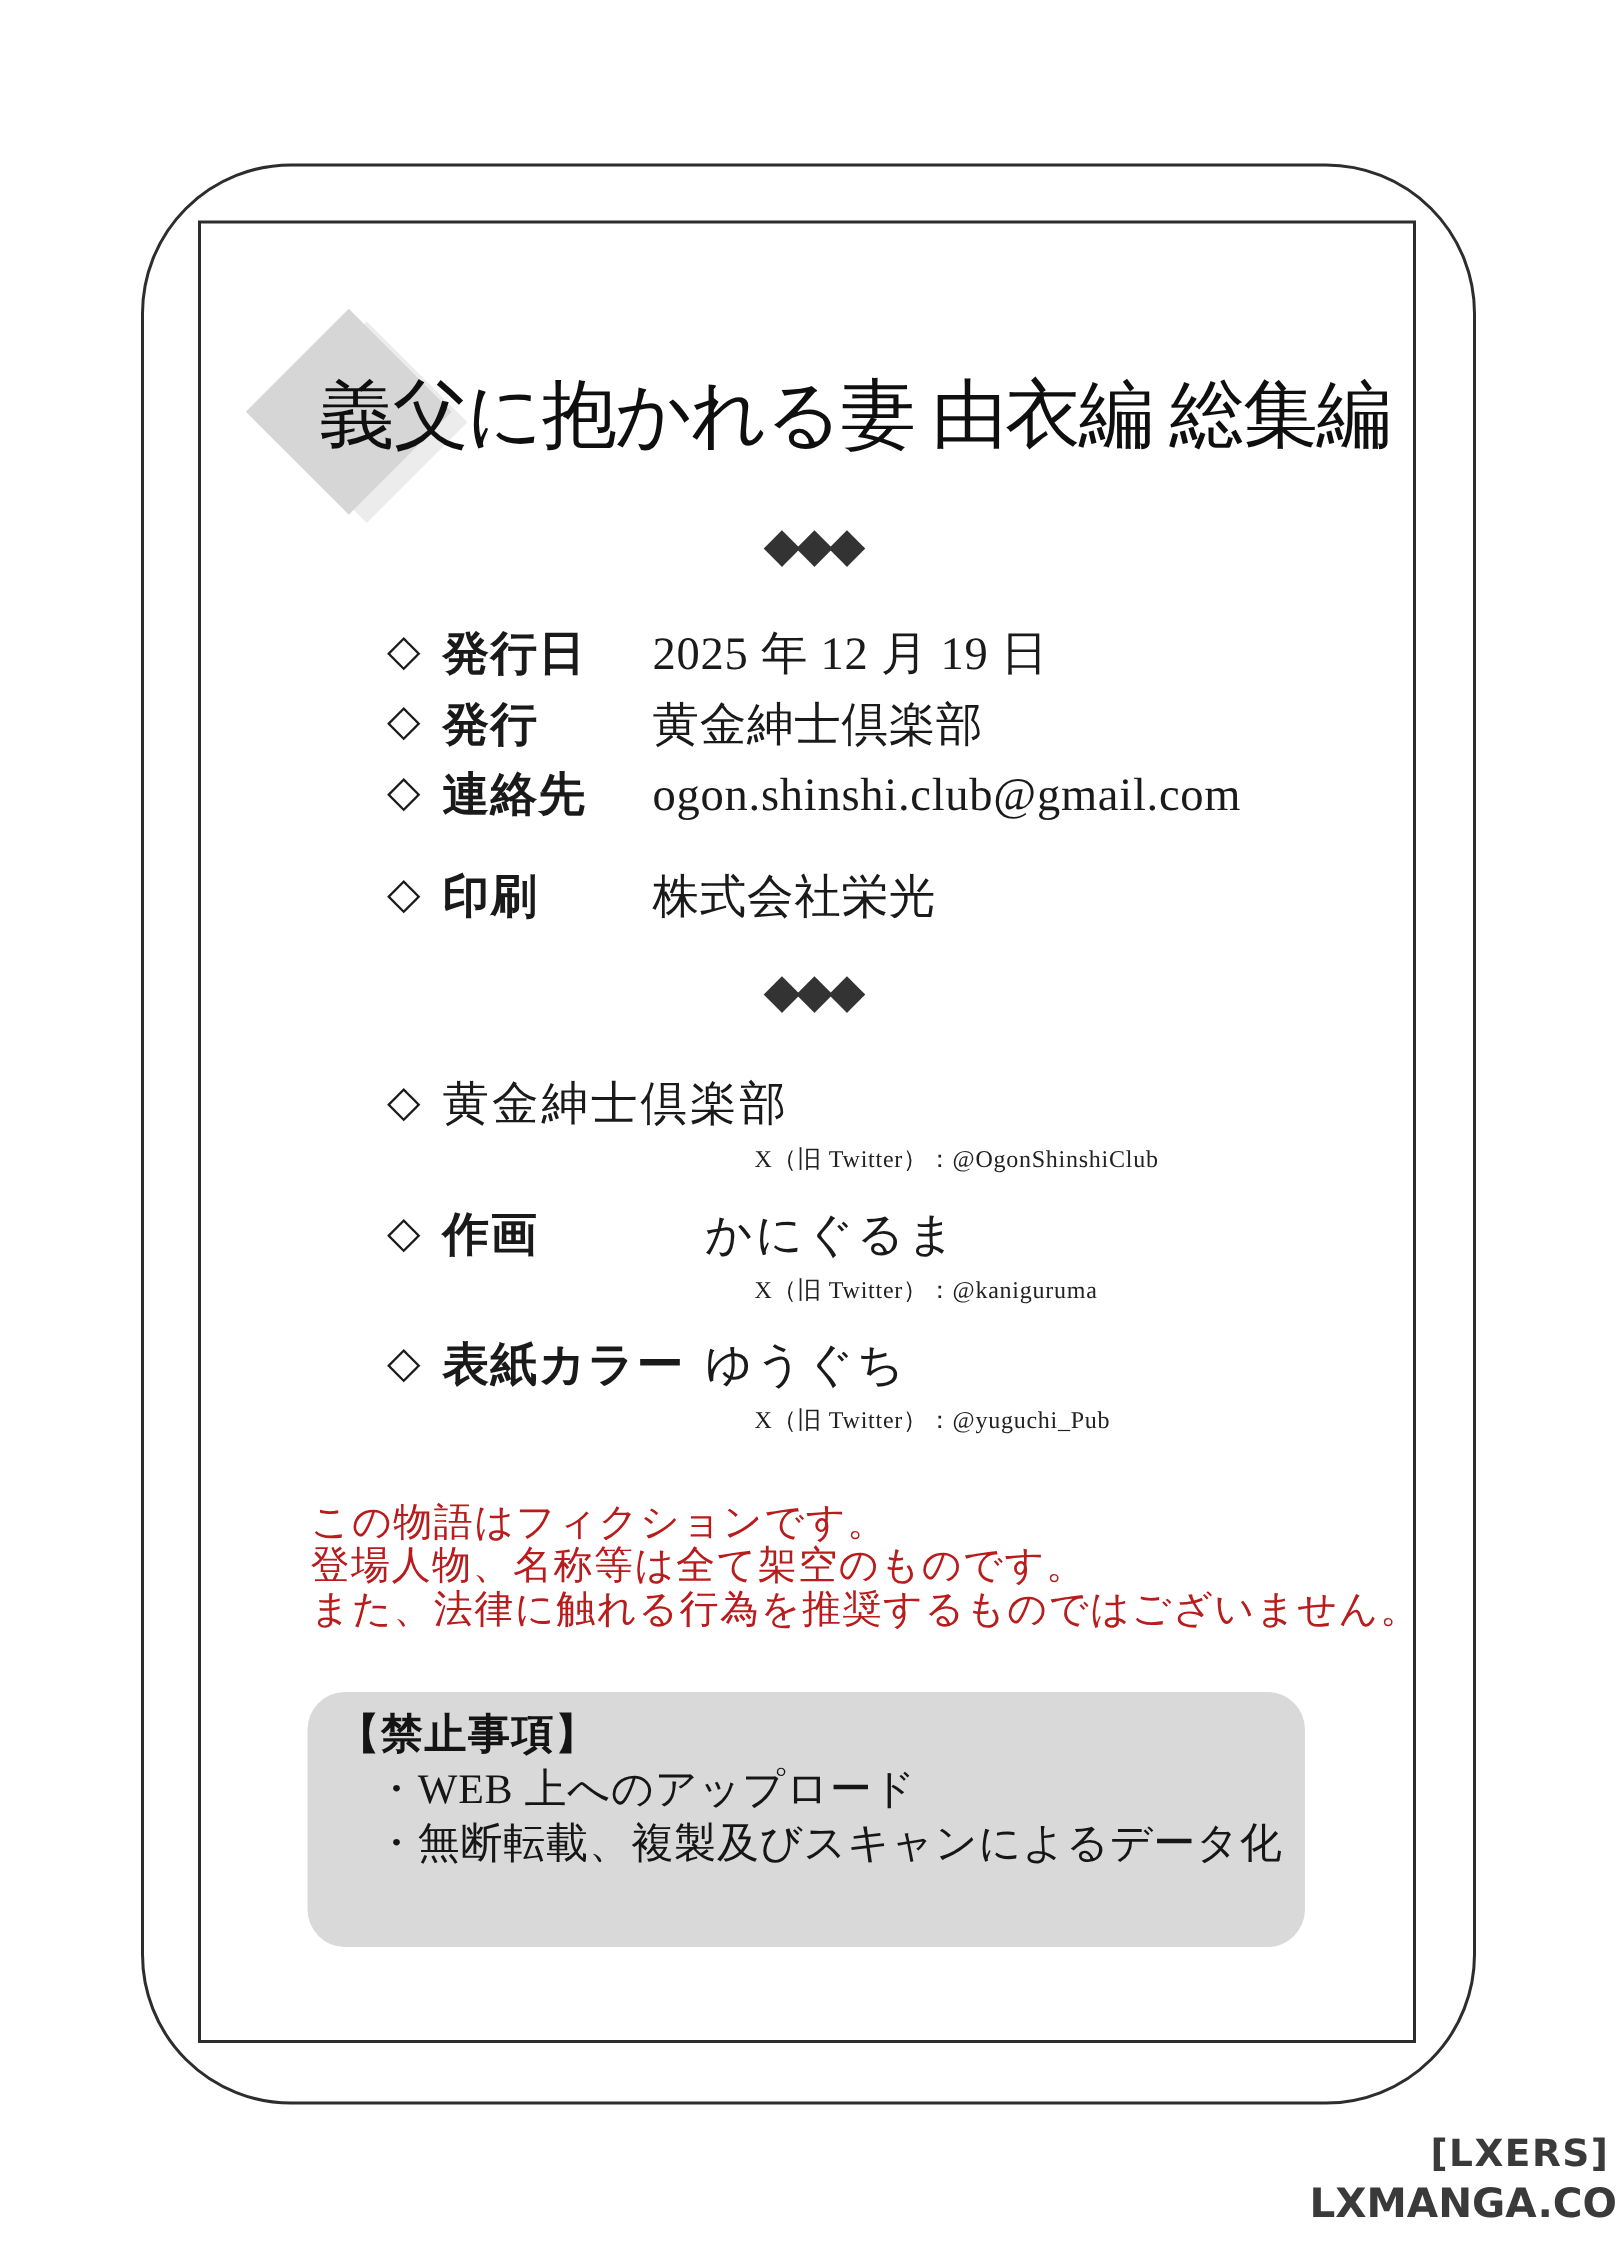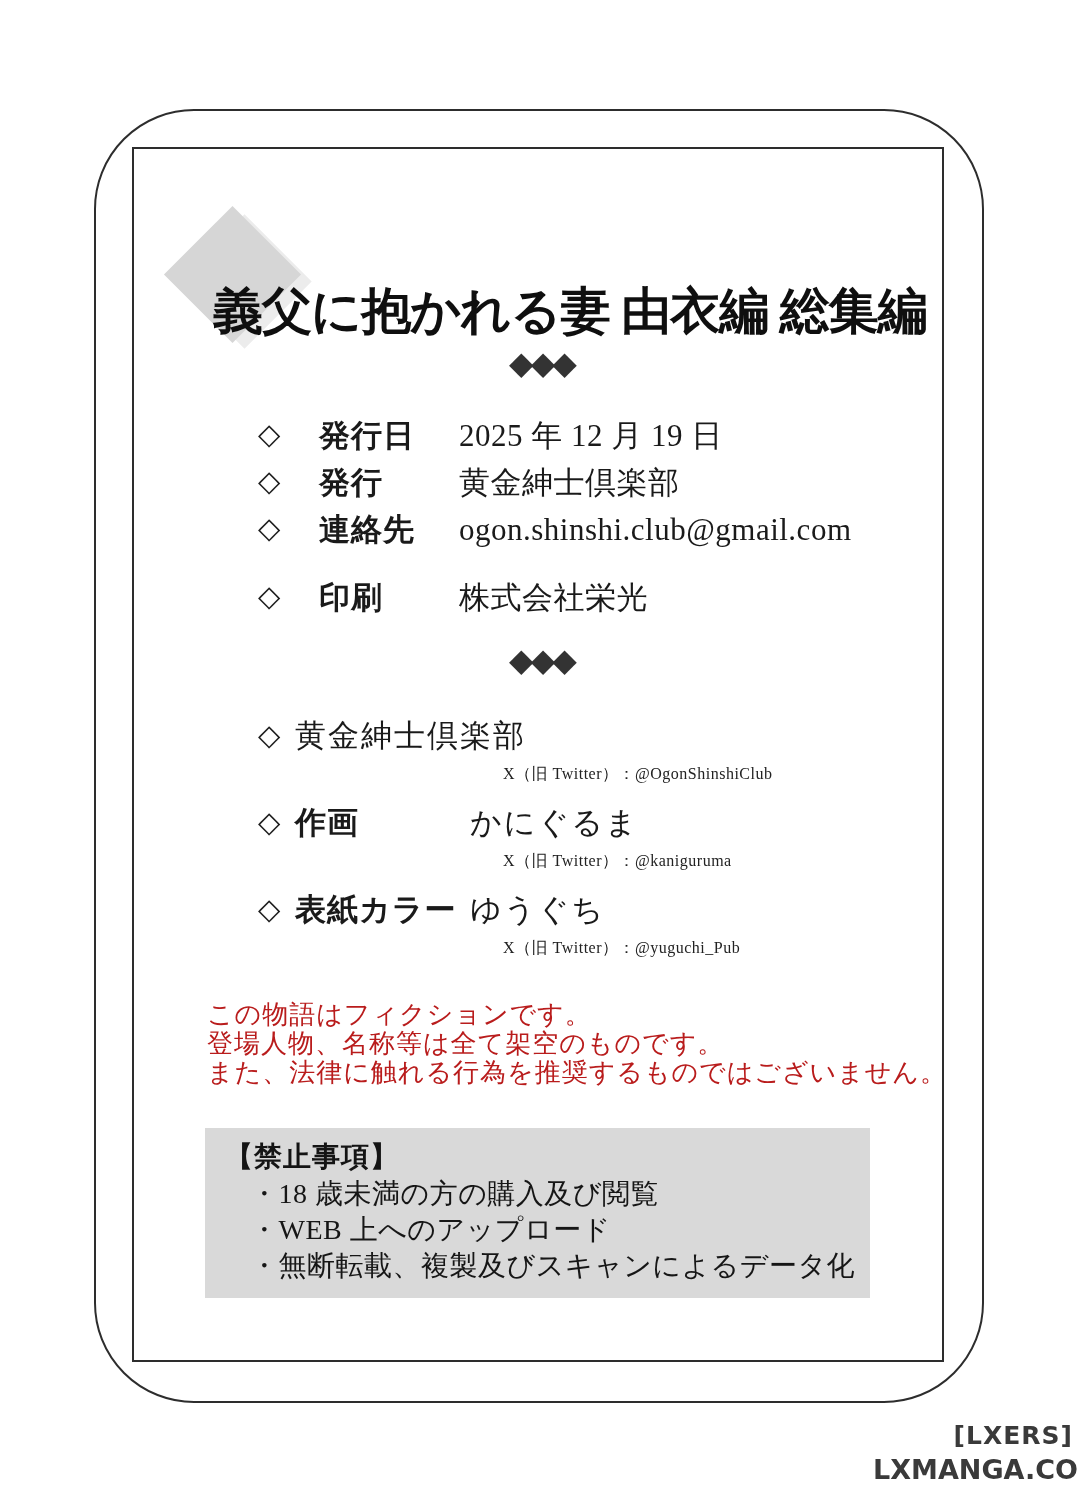--- a/index.html
+++ b/index.html
@@ -29,63 +29,63 @@
     position:absolute;left:197px;top:234px;width:95px;height:95px;
     background:#ececec;transform:rotate(45deg);
   }
   .diamond-main{
     position:absolute;left:184px;top:226px;width:97px;height:97px;
     background:#d6d6d6;transform:rotate(45deg);
   }
 
   .page-title{
     position:absolute;left:213px;top:244px;
-    font-size:50px;font-weight:700;letter-spacing:-1px;
-    white-space:nowrap;color:#0f0f0f;line-height:64px;margin-top:35px;
+    font-size:50px;font-weight:400;letter-spacing:-1px;
+    white-space:nowrap;color:#0f0f0f;line-height:64px;
   }
 
   .separator{
     position:absolute;left:0;width:1080px;text-align:center;
     font-size:32px;line-height:34px;color:#333333;
     letter-spacing:-3px;text-indent:3px;
     font-family:"DejaVu Sans",sans-serif;
   }
   .separator.sep-top{top:346px;}
   .separator.sep-mid{top:643px;}
 
   
   .pub-table{position:absolute;left:258px;top:412px;}
   .pub-row{display:flex;align-items:center;height:47px;font-size:31px;}
   .pub-row.gap-above{margin-top:21px;}
   .row-marker{
     width:37px;flex:0 0 37px;font-size:29px;color:#1a1a1a;
     line-height:1;transform:translateY(-1px);
   }
-  .pub-label{width:140px;flex:0 0 140px;font-weight:700;letter-spacing:1px;margin-left:24px;}
+  .pub-label{width:140px;flex:0 0 140px;font-weight:700;letter-spacing:1px;}
   .pub-value{white-space:nowrap;letter-spacing:0.5px;}
 
   
   .credits{position:absolute;left:258px;top:715px;}
   .credit-block{margin-bottom:11px;}
   .credit-main{display:flex;align-items:center;height:42px;font-size:31px;}
   .credit-label{width:175px;flex:0 0 175px;font-weight:700;letter-spacing:1px;}
   .credit-value{white-space:nowrap;letter-spacing:2px;}
   .credit-handle{
     margin-left:245px;font-size:16px;line-height:34px;
     color:#222222;white-space:nowrap;letter-spacing:0.5px;
   }
 
   
   .disclaimer{position:absolute;left:207px;top:1000px;font-size:26px;line-height:29px;color:#b91c1c;}
   .disclaimer div{white-space:nowrap;letter-spacing:1px;}
 
   
   .prohibition-box{
     position:absolute;left:205px;top:1128px;width:665px;height:170px;
-    background:#d9d9d9;box-sizing:border-box;padding:10px 0 0 20px;
+    background:#d9d9d9;box-sizing:border-box;padding:10px 0 0 20px;border-radius:25px;
   }
   .prohibition-heading{font-size:28px;font-weight:700;line-height:38px;letter-spacing:1px;color:#141414;}
   .prohibition-item{margin-left:25px;font-size:28px;line-height:36px;white-space:nowrap;letter-spacing:0.5px;color:#161616;}
 
   
   .watermark{
     position:absolute;left:873px;top:1420px;width:200px;text-align:right;
     font-family:"DejaVu Sans","Liberation Sans",sans-serif;
     font-weight:800;color:#3a3a3a;
   }
@@ -159,21 +159,20 @@
   </div>
 
   <div class="disclaimer">
     <div>この物語はフィクションです。</div>
     <div>登場人物、名称等は全て架空のものです。</div>
     <div>また、法律に触れる行為を推奨するものではございません。</div>
   </div>
 
   <div class="prohibition-box">
     <div class="prohibition-heading">【禁止事項】</div>
-    <div class="prohibition-item">・18 歳未満の方の購入及び閲覧</div>
     <div class="prohibition-item">・WEB 上へのアップロード</div>
     <div class="prohibition-item">・無断転載、複製及びスキャンによるデータ化</div>
   </div>
 
   <div class="watermark">
     <div class="wm-line1">[LXERS]</div>
     <div class="wm-line2">LXMANGA.COM</div>
   </div>
 
 </div>

